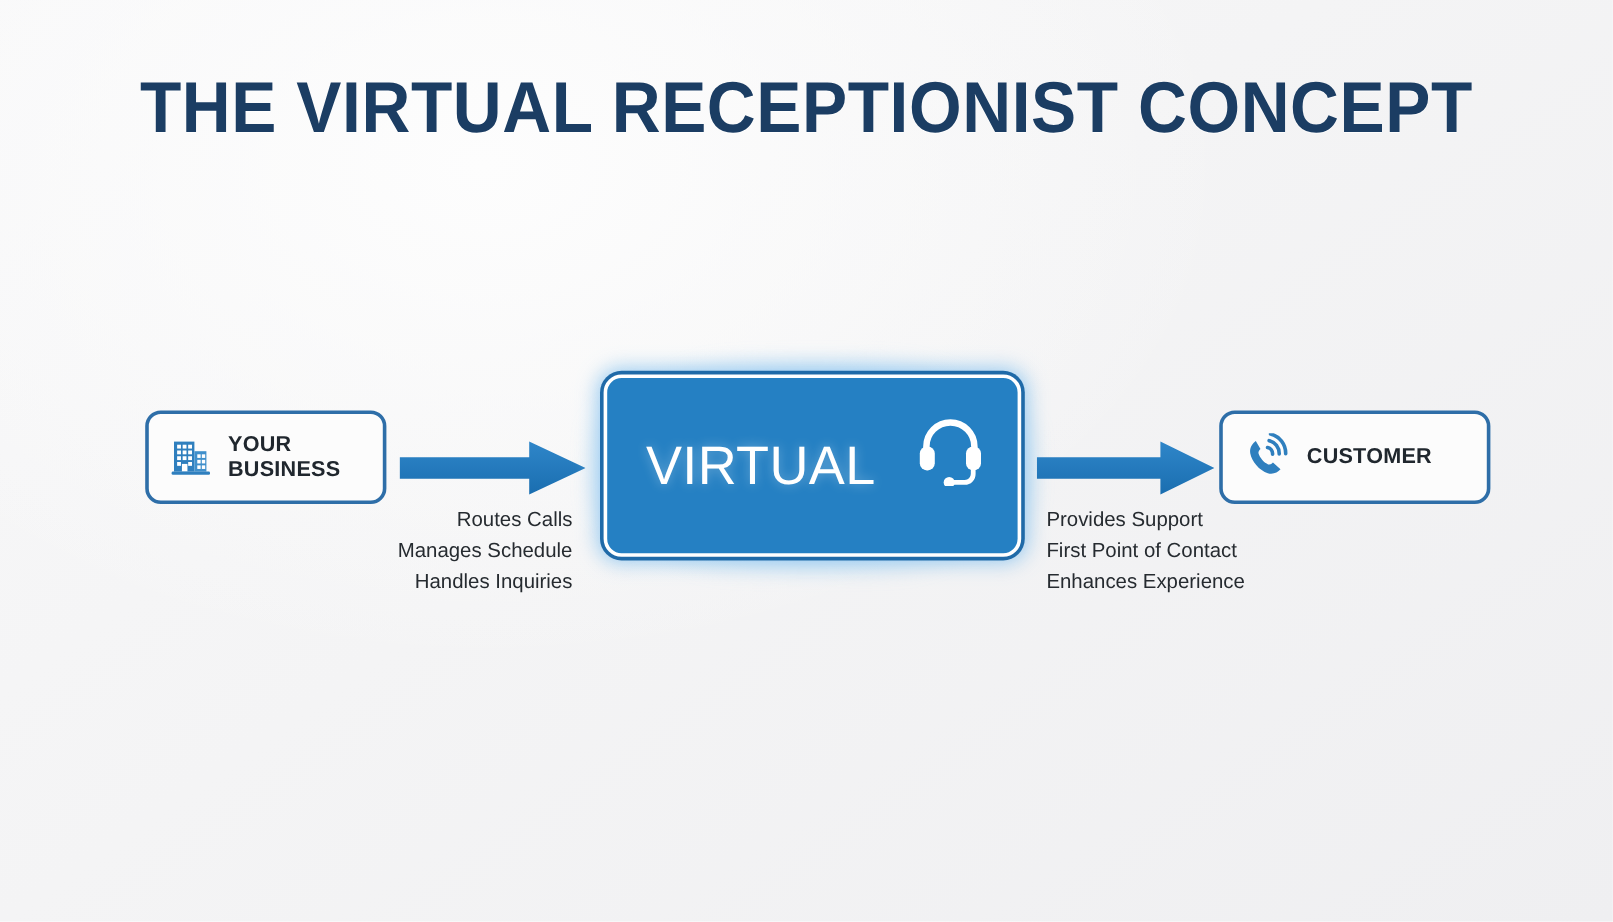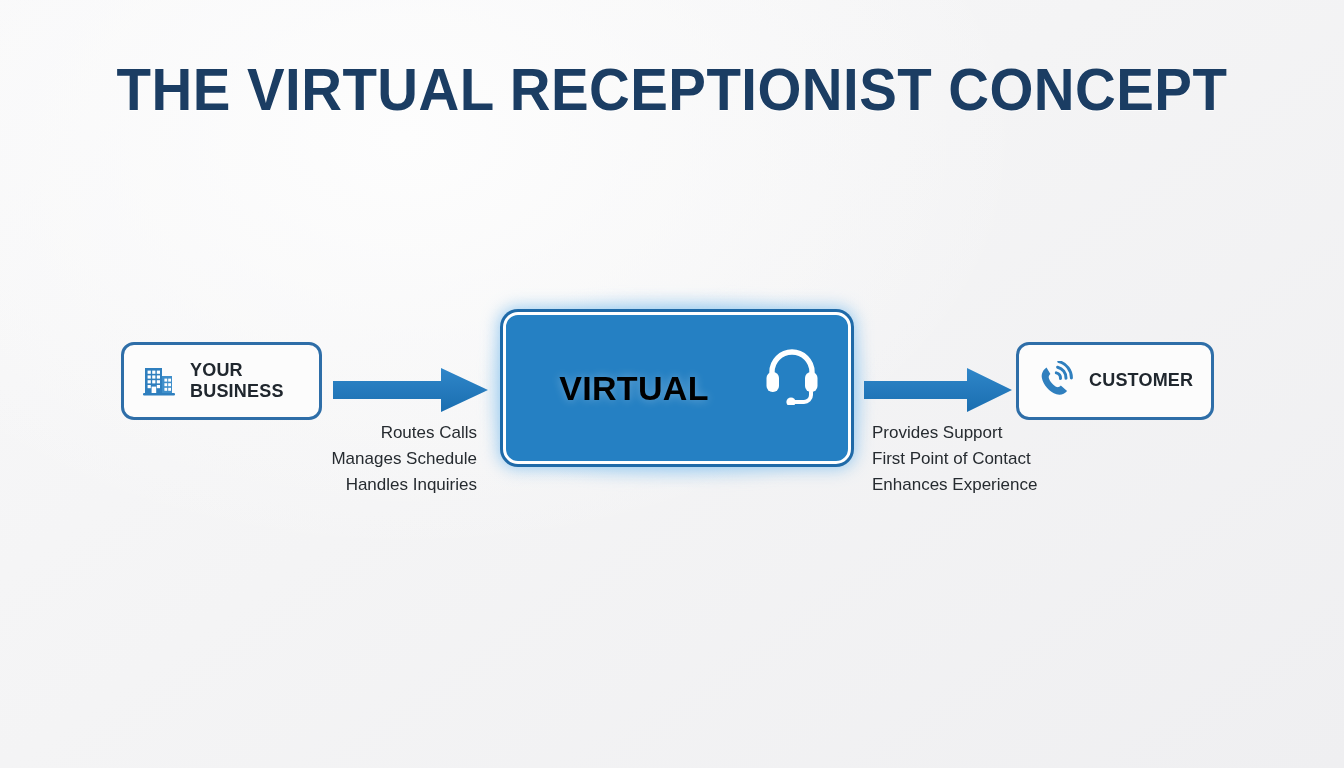--- a/index.html
+++ b/index.html
@@ -51,21 +51,21 @@
     display: flex;
     align-items: center;
     gap: 12px;
     background: #fcfcfc;
     border: 3px solid #2e6ea8;
     border-radius: 13px;
     padding: 0 16px;
     height: 78px;
   }
   .end-box.left  { left: 121px; top: 342px; width: 201px; }
-  .end-box.right { left: 1016px; top: 342px; width: 198px; }
+  .end-box.right { left: 1016px; top: 342px; width: 226px; }
 
   .end-label {
     font-size: 18px;
     font-weight: 700;
     color: #20272e;
     line-height: 1.18;
     letter-spacing: 0.2px;
   }
   .end-label .l2 { display: block; text-align: right; }
 
@@ -100,23 +100,23 @@
     position: relative;
     width: 100%;
     height: 100%;
     display: flex;
     flex-direction: column;
     align-items: center;
     justify-content: center;
   }
   .center-label {
     text-align: center;
-    color: #000000;
-    font-size: 34px;
-    font-weight: 700;
+    color: #ffffff;
+    font-size: 45px;
+    font-weight: 400;
     line-height: 1.12;
     letter-spacing: 0.3px;
     text-shadow: 0 0 10px rgba(255,255,255,0.35);
   }
   .center-label .l1 { display: block; padding-right: 86px; }
   .center-label .l2 { display: block; }
   .headset {
     position: absolute;
     right: 28px;
     top: 32px;

